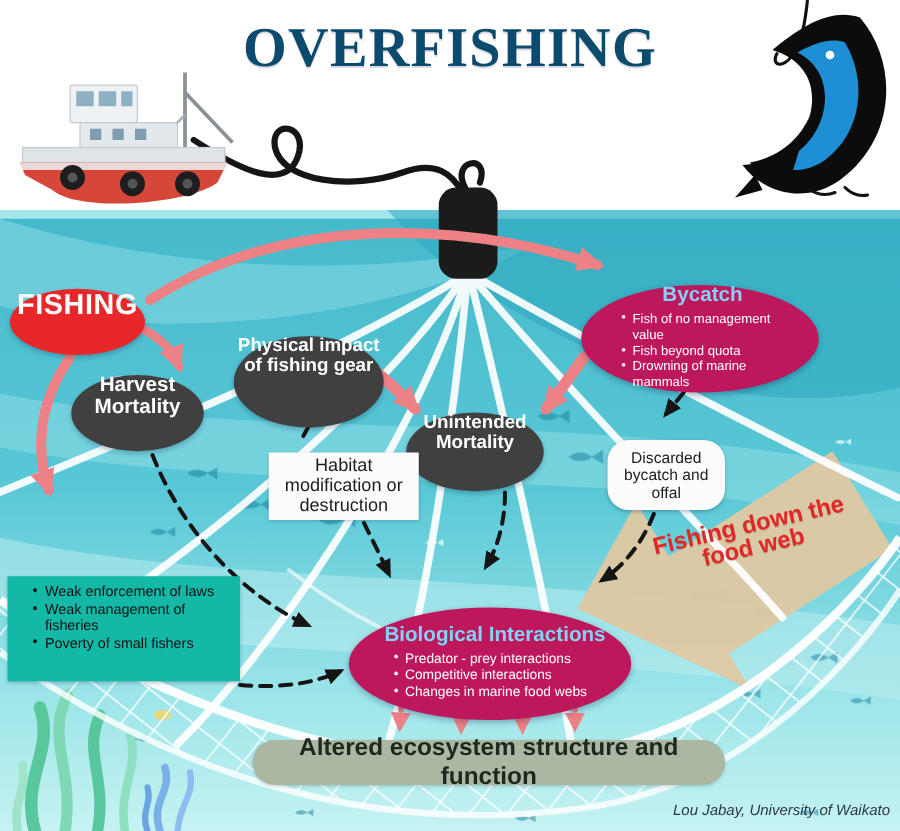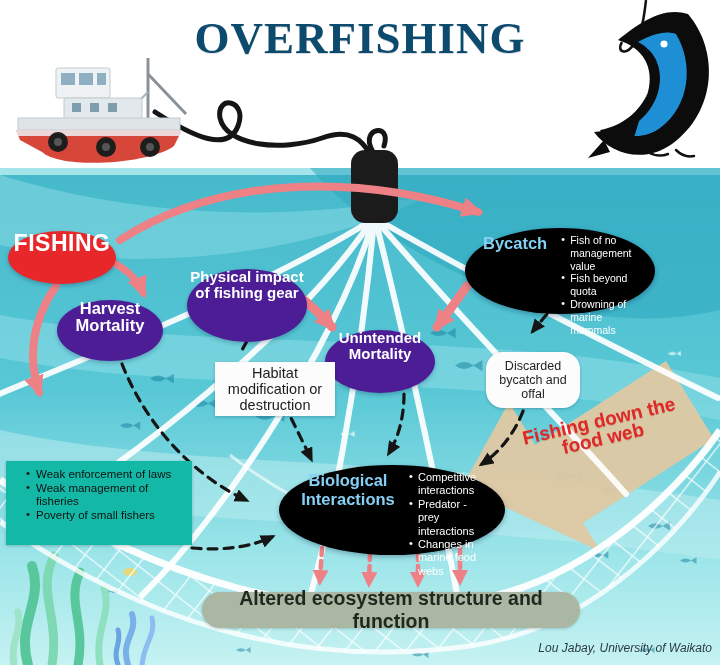--- a/index.html
+++ b/index.html
@@ -18,34 +18,34 @@
     font-size:45px;letter-spacing:1px;color:#0c4a6e;
     text-shadow:0 1px 0 rgba(0,0,50,.15);
   }
 
   .node{
     display:flex;align-items:flex-start;justify-content:center;text-align:center;
     border-radius:50%;color:#fff;font-weight:bold;line-height:1.05;
     box-shadow:0 2px 4px rgba(0,20,60,.25);
   }
   .node.red{background:#e8272b;}
-  .node.blue{background:#4c1d95;}
+  .node.blue{background:#404040;}
   #node-fishing{left:8px;top:231px;width:108px;height:53px;font-size:23px;letter-spacing:.5px;}
   #node-harvest{left:57px;top:300px;width:106px;height:61px;font-size:16.5px;}
   #node-physical{left:187px;top:269px;width:120px;height:73px;font-size:15px;}
   #node-unintended{left:325px;top:330px;width:110px;height:63px;font-size:15px;}
   #node-governance{left:29px;top:405px;width:102px;height:63px;font-size:15px;}
 
   .bignode{
-    border-radius:50%;background:#000000;color:#fff;
+    border-radius:50%;background:#be185d;color:#fff;
     box-shadow:0 2px 5px rgba(0,20,60,.3);
-    display:flex;flex-direction:row;justify-content:center;
+    display:flex;flex-direction:column;justify-content:center;
   }
   #node-bycatch{left:465px;top:228px;width:190px;height:86px;padding:6px 14px 8px 18px;}
-  #node-biological{left:279px;top:465px;width:226px;height:90px;padding:6px 14px 8px 22px;}
+  #node-biological{left:279px;top:486px;width:226px;height:90px;padding:6px 14px 8px 22px;}
   .bignode .ntitle{text-align:center;font-weight:bold;font-size:16.5px;color:#85d0f5;margin-bottom:3px;}
   .bignode ul{margin:0;padding:0 0 0 14px;list-style:none;}
   .bignode li{font-size:10.5px;line-height:1.22;position:relative;padding-left:9px;color:#fff;}
   .bignode li::before{content:"•";position:absolute;left:0;top:-1px;}
   #node-biological li{font-size:11px;}
 
   .wbox{
     background:#fcfcfc;color:#1d1d1d;text-align:center;
     box-shadow:0 1px 3px rgba(0,30,60,.25);
     display:flex;align-items:center;justify-content:center;line-height:1.12;
@@ -265,22 +265,22 @@
     <ul>
       <li>Fish of no management value</li>
       <li>Fish beyond quota</li>
       <li>Drowning of marine mammals</li>
     </ul>
   </div>
 
   <div id="node-biological" class="abs z bignode">
     <div class="ntitle">Biological Interactions</div>
     <ul>
+      <li>Predator - prey interactions</li>
       <li>Competitive interactions</li>
-      <li>Predator - prey interactions</li>
       <li>Changes in marine food webs</li>
     </ul>
   </div>
 
   <div id="box-habitat" class="abs z wbox">
     <span>Habitat modification or destruction</span>
   </div>
 
   <div id="box-discarded" class="abs z wbox">
     <span>Discarded bycatch and offal</span>

